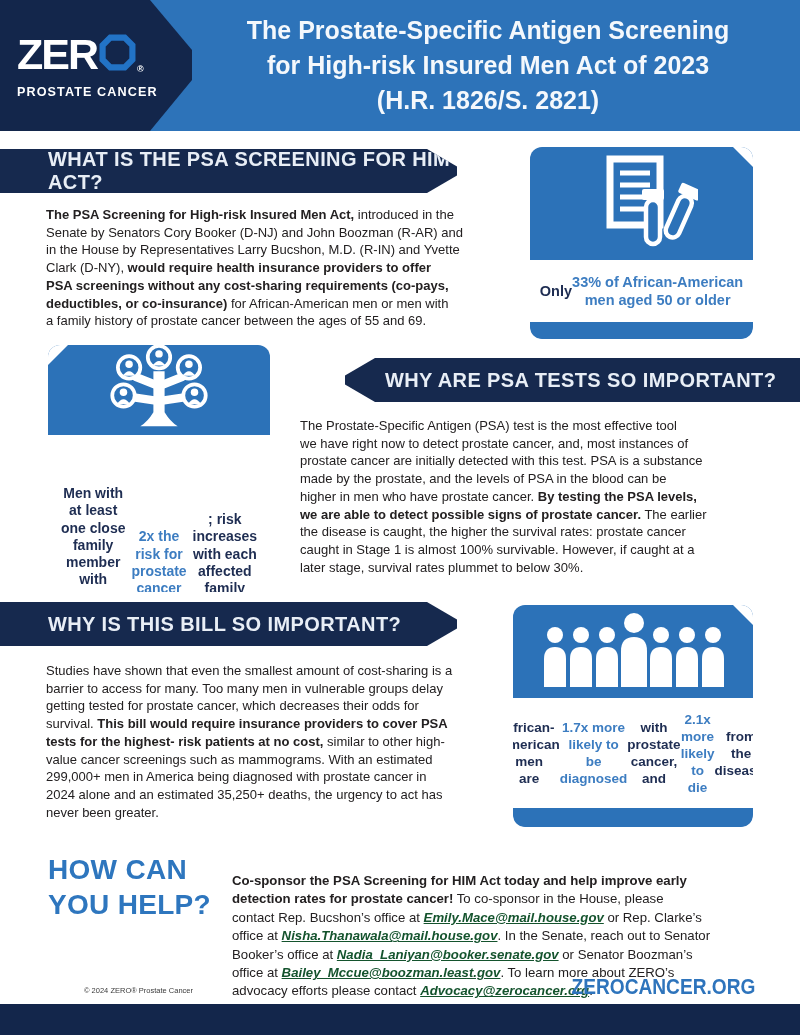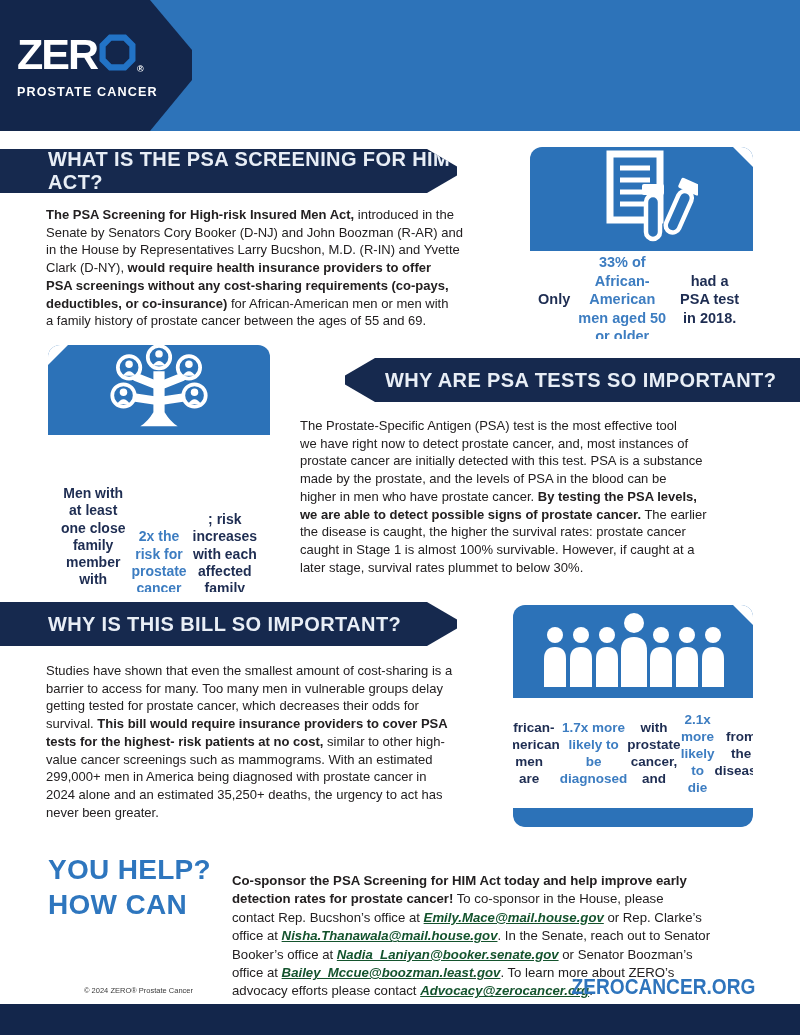--- a/index.html
+++ b/index.html
@@ -57,20 +57,25 @@
   .site-link{position:absolute;right:45px;top:974px;color:#2E74BC;font-weight:bold;font-size:22px;
     letter-spacing:0px;transform:scaleX(0.87);transform-origin:right center;}
   .bottom-bar{position:absolute;left:0;bottom:0;width:800px;height:31px;background:#13264B;}
 </style>
 </head>
 <body>
 
 <div id="page">
 
   <div class="header">
+    <div class="header-title">
+      <div>The Prostate-Specific Antigen Screening</div>
+      <div>for High-risk Insured Men Act of 2023</div>
+      <div>(H.R. 1826/S. 2821)</div>
+    </div>
     <div class="logo-block">
       <div class="logo-line">
         <span class="logo-zer">ZER</span>
         <span class="logo-oct">
           <svg width="37" height="37" viewBox="0 0 36 36">
             <polygon points="11,3.5 25,3.5 32.5,11 32.5,25 25,32.5 11,32.5 3.5,25 3.5,11" fill="none" stroke="#2273C6" stroke-width="6" stroke-linejoin="miter"></polygon>
           </svg>
         </span>
         <span class="logo-reg">®</span>
       </div>
@@ -105,22 +110,21 @@
           </g>
           <g transform="rotate(24 94 62)">
             <rect x="83" y="32" width="22" height="11" rx="2" fill="#ffffff"></rect>
             <rect x="87" y="43" width="14" height="44" rx="7" fill="#2C72B8" stroke="#ffffff" stroke-width="4.5"></rect>
           </g>
         </svg>
       </span>
       <span class="bevel-tr"></span>
     </div>
     <div class="stat-text" style="font-size:14.5px;line-height:18.5px;padding:2px 8px;"><span class="seg-nb">Only </span><span class="seg-ab">33% of African-American
-men aged 50 or older</span><span class="seg-nb"> had a
-PSA test in 2018.</span></div>
+men aged 50 or older</span></div>
     <div class="stat-bar" style="height:17px;"></div>
   </div>
 
   <div class="stat-box" style="left:48px;top:345px;width:222px;height:247px;">
     <div class="stat-icon" style="height:93px;">
       <span>
         <svg width="122" height="86" viewBox="0 0 130 92">
           <path d="M59 28 L71 28 L71 72 Q77 82 85 87 L45 87 Q53 82 59 72 Z" fill="#ffffff"></path>
           <path d="M65 44 L40 34" stroke="#ffffff" stroke-width="9" stroke-linecap="round"></path>
           <path d="M65 44 L90 34" stroke="#ffffff" stroke-width="9" stroke-linecap="round"></path>
@@ -218,22 +222,22 @@
     </div>
     <div class="stat-text" style="font-size:13.5px;line-height:17px;padding:2px 10px;"><span class="seg-nb">African-American men
 are </span><span class="seg-ab">1.7x more likely to be
 diagnosed</span><span class="seg-nb"> with prostate
 cancer, and </span><span class="seg-ab">2.1x more likely
 to die</span><span class="seg-nb"> from the disease.</span></div>
     <div class="stat-bar" style="height:19px;"></div>
   </div>
 
   <div class="help-heading">
+    <div>HOW CAN</div>
     <div>YOU HELP?</div>
-    <div>HOW CAN</div>
   </div>
   <div class="body-text" style="left:232px;top:872px;width:552px;font-size:13.2px;line-height:18.4px;"><span class="seg-b">Co-sponsor the PSA Screening for HIM Act today and help improve early
 detection rates for prostate cancer!</span><span class="seg-r"> To co-sponsor in the House, please
 contact Rep. Bucshon’s office at </span><a class="seg-link">Emily.Mace@mail.house.gov</a><span class="seg-r"> or Rep. Clarke’s
 office at </span><a class="seg-link">Nisha.Thanawala@mail.house.gov</a><span class="seg-r">. In the Senate, reach out to Senator
 Booker’s office at </span><a class="seg-link">Nadia_Laniyan@booker.senate.gov</a><span class="seg-r"> or Senator Boozman’s
 office at </span><a class="seg-link">Bailey_Mccue@boozman.least.gov</a><span class="seg-r">. To learn more about ZERO’s
 advocacy efforts please contact </span><a class="seg-link">Advocacy@zerocancer.org</a><span class="seg-r">.</span></div>
 
   <div class="copyright">© 2024 ZERO® Prostate Cancer</div>

